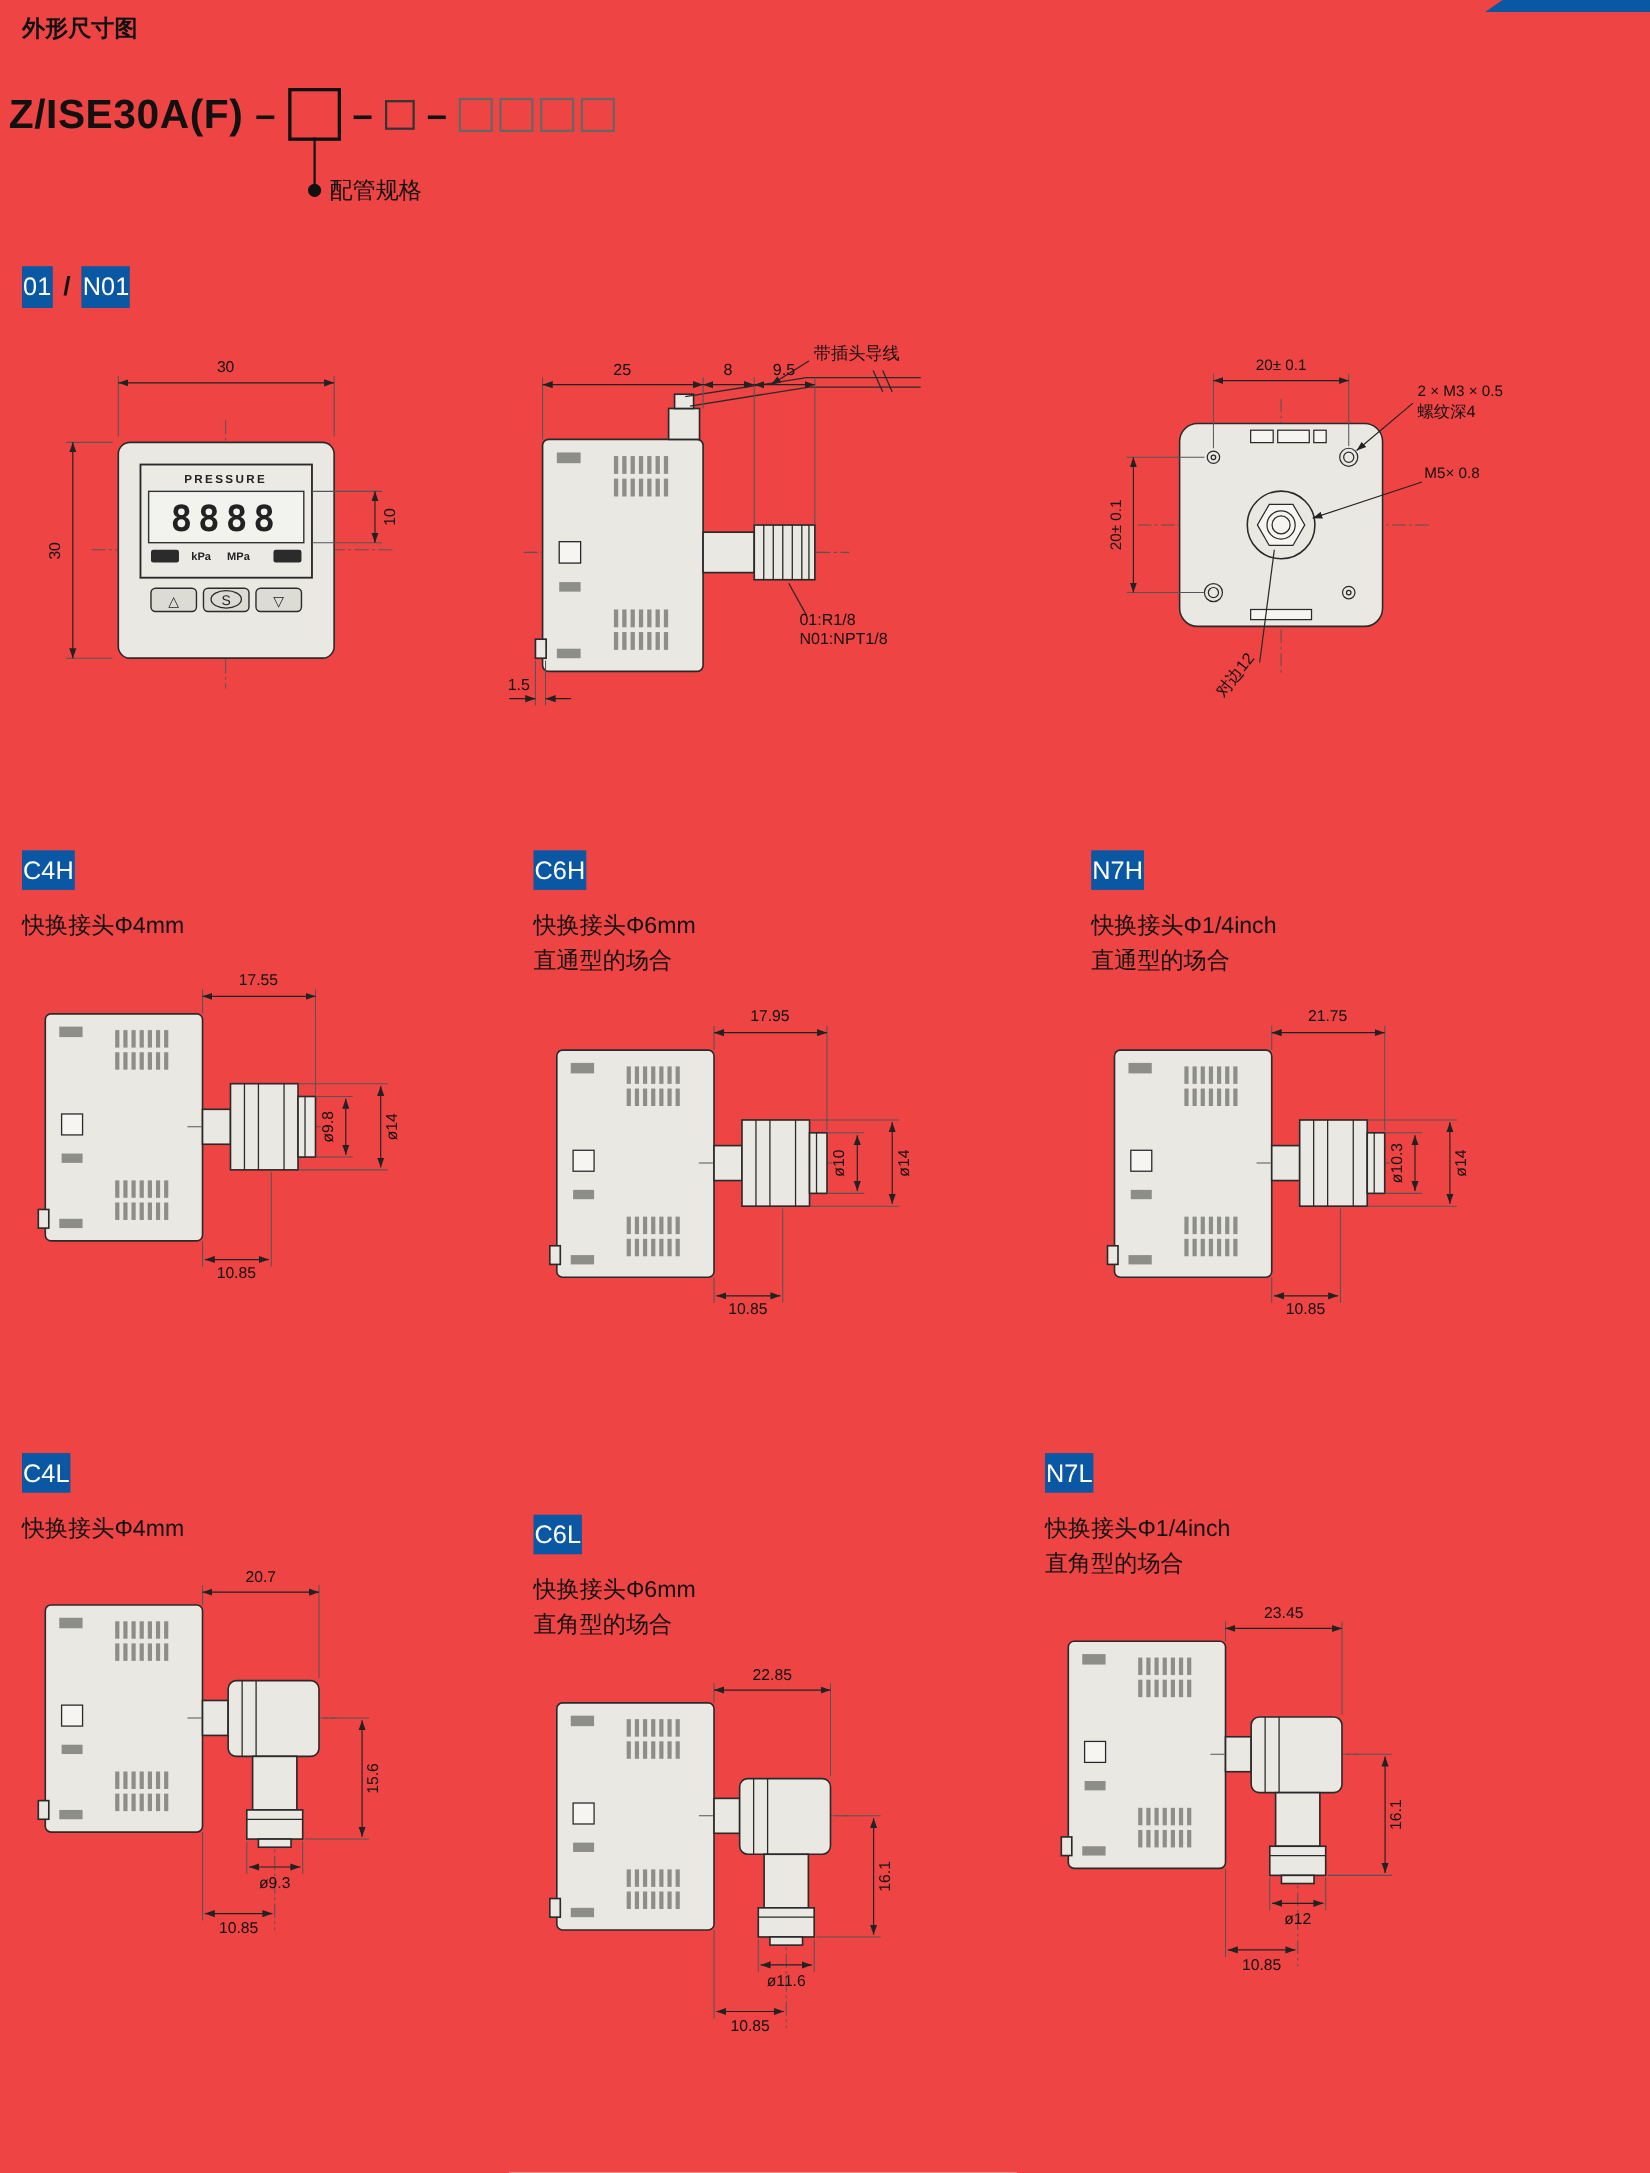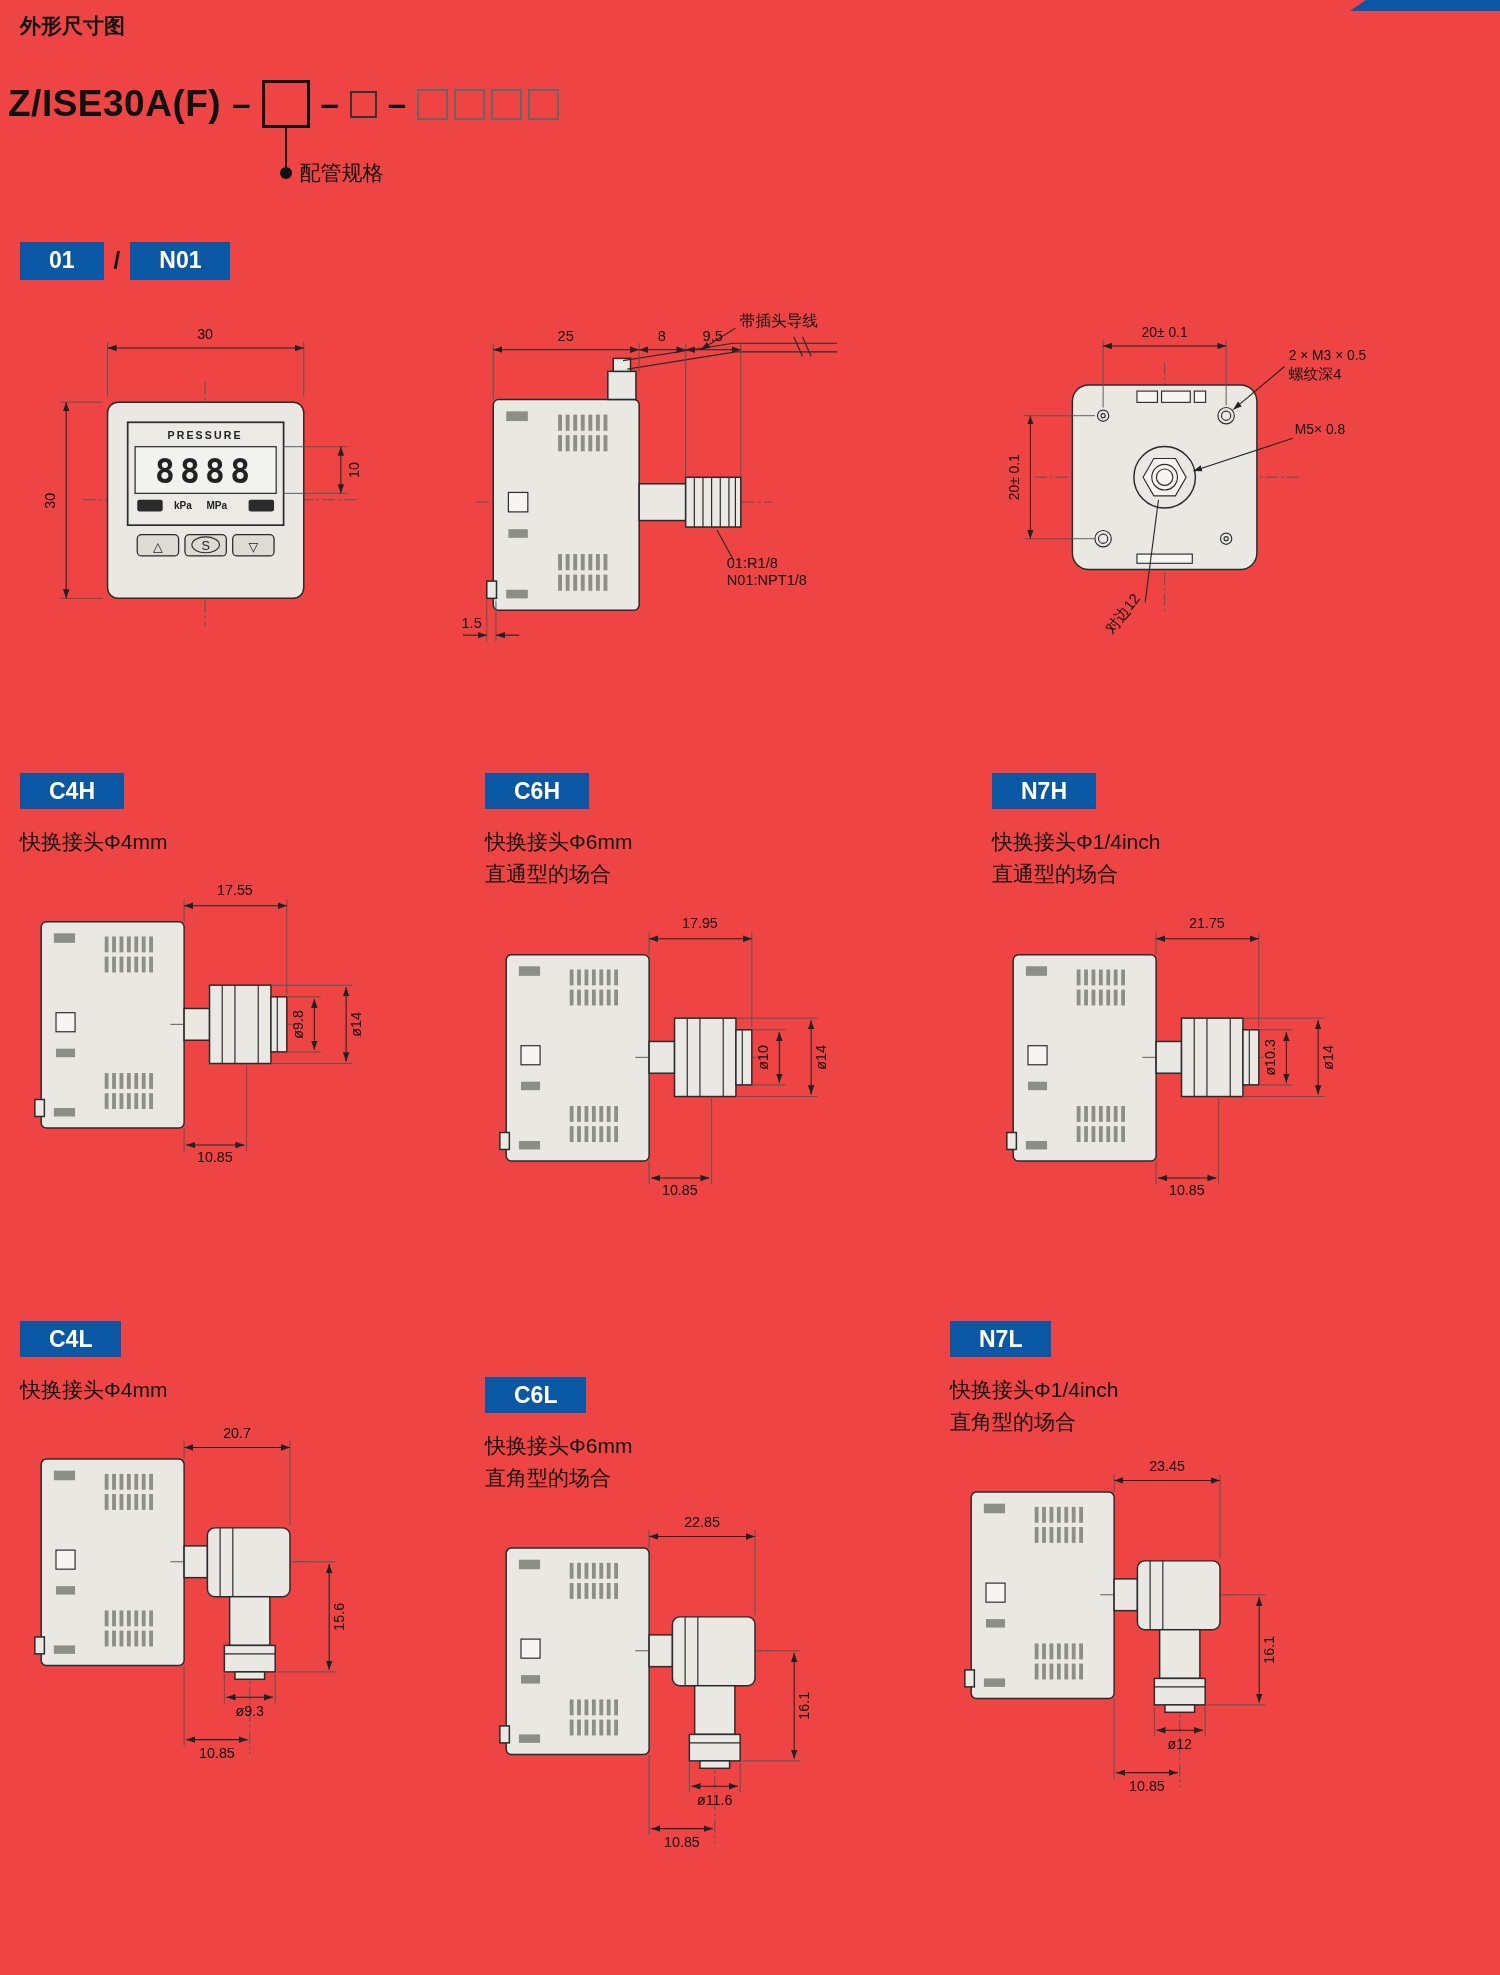--- a/index.html
+++ b/index.html
@@ -15,21 +15,21 @@
   .box1{width:48px;height:48px;border:3.5px solid #111;position:relative}
   .box2{width:27px;height:27px;border:2px solid #333}
   .box-group{display:flex;gap:6px}
   .box-s{width:31px;height:31px;border:2px solid #666}
   .pipe-line{position:absolute;left:50%;top:100%;width:2.5px;height:46px;background:#111;margin-left:-1px}
   .pipe-dot{position:absolute;left:50%;top:calc(100% + 42px);width:12px;height:12px;border-radius:50%;
         background:#111;margin-left:-6px}
   .pipe-label{position:absolute;left:calc(50% + 14px);top:calc(100% + 34px);font-size:21px;
         font-weight:normal;white-space:nowrap}
   .badge-row{position:absolute;left:20px;top:242px;display:flex;align-items:center;gap:10px}
-  .badge{background:#0a57a4;color:#fff;font-weight:bold;font-size:23px;padding:5px 29px;line-height:1.2}
+  .badge{background:#0a57a4;color:#fff;font-weight:normal;font-size:23px;padding:5px 1px;line-height:1.2}
   .slash{font-size:24px;font-weight:bold}
   .drawing{position:absolute}
   .fit-card{position:absolute;width:450px}
   .fit-desc{margin-top:20px;font-size:21px;line-height:1.55}
   .fit-svg{display:block;margin-top:16px}
   
   svg text{font-family:"Liberation Sans","DejaVu Sans",sans-serif}
   .dimtxt{font-size:13.5px;fill:#111}
   .cjk{font-size:14.5px;fill:#111}
   .lblsmall{font-size:13.5px;fill:#111}

